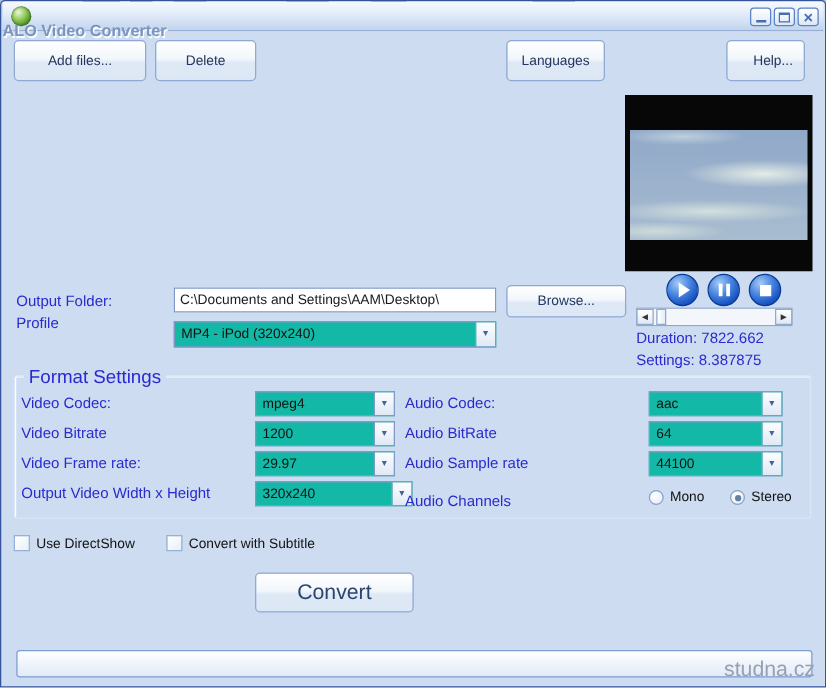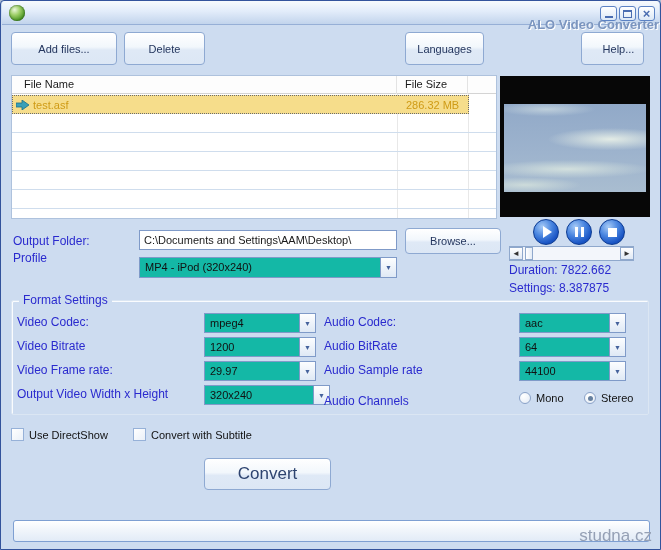--- a/index.html
+++ b/index.html
@@ -16,21 +16,21 @@
     position: absolute; left: 1px; right: 1px; top: 0; height: 24px;
     background: linear-gradient(180deg, #f7fafd 0%, #e2ecfa 45%, #c2d4ec 100%);
     border-bottom: 1px solid #96afd6; border-radius: 3px 3px 0 0;
   }
   #app-icon {
     position: absolute; left: 7px; top: 4px; width: 16px; height: 16px; border-radius: 50%;
     background: radial-gradient(circle at 35% 30%, #eaf6da 0%, #9ecf68 35%, #4f9727 70%, #2e6a16 100%);
     box-shadow: inset 0 0 2px #1d4a0e;
   }
   #title-text {
-    position: absolute; left: 0; right: 0; top: 4px; text-align: right;
+    position: absolute; left: 0; right: 0; top: 4px; text-align: left;
     font-size: 13px; font-weight: bold; color: #7b95bf; text-shadow: 1px 1px 0 #ffffff; margin-top: 12px;
   }
   .winbtn {
     position: absolute; top: 5px; width: 17px; height: 15px; border: 1px solid #5b82c4;
     border-radius: 3px; background: linear-gradient(180deg, #ffffff, #dce8f6);
     display: flex; align-items: center; justify-content: center;
     color: #4a6db1; font-size: 11px; line-height: 1;
   }
   #btn-min { right: 42px; } #btn-max { right: 23px; } #btn-close { right: 4px; }
   #btn-min .bar { width: 8px; height: 2px; background: #4a6db1; margin-top: 7px; }
@@ -117,21 +117,21 @@
     position: absolute; right: 0; top: 0; bottom: 0; width: 16px;
     background: linear-gradient(180deg, #fdfeff, #dfe9f5); border-left: 1px solid #7f9ac8;
     display: flex; align-items: center; justify-content: center; font-size: 7px; color: #44629c;
   }
 
   
   #format-group {
     position: absolute; left: 10px; top: 299px; width: 638px; height: 115px;
     border: 1px solid #dbe6f3; border-radius: 2px; box-shadow: inset 1px 1px 0 rgba(255,255,255,0.9);
   }
-  #format-title { position: absolute; left: 18px; top: 292px; background: #cddcf0; padding: 0 4px; font-size: 12px; color: #2a2ace; }
+  #format-title { position: absolute; left: 18px; top: 292px; background: #cddcf0; padding: 0 4px; font-size: 15px; color: #2a2ace; }
 
   
   .radio {
     width: 12px; height: 12px; border-radius: 50%; border: 1px solid #8aa2c8;
     background: radial-gradient(circle at 35% 30%, #ffffff, #e2eaf5); display: inline-block;
   }
   .radio.selected { position: relative; }
   .radio.selected::after {
     content: ""; position: absolute; left: 3px; top: 3px; width: 5px; height: 5px;
     border-radius: 50%; background: #66809f;
@@ -174,41 +174,20 @@
     <div class="winbtn" id="btn-close">
         <span class="x">×</span>
       </div>
   </div>
 
   <div class="btn" id="btn-addfiles">Add files...</div>
   <div class="btn" id="btn-delete">Delete</div>
   <div class="btn" id="btn-languages">Languages</div>
   <div class="btn" id="btn-help">Help...</div>
 
-  <div id="file-list">
-    <div id="list-header">
-      <div class="hdr-cell" id="hdr-name">File Name</div>
-      <div class="hdr-cell" id="hdr-size">File Size</div>
-    </div>
-    <div class="col-line" style="left:385px"></div>
-    <div class="col-line" style="left:456px"></div>
-    <div id="row-selected">
-      <svg id="file-arrow" width="13" height="10" viewBox="0 0 13 10">
-        <path d="M0,3 h6 v-3 l7,5 -7,5 v-3 h-6 z" fill="#3aa0b8" stroke="#1c7086" stroke-width="0.8"></path>
-      </svg>
-      <span class="cell-name">test.asf</span>
-      <span class="cell-size">286.32 MB</span>
-    </div>
-    <div class="empty-row" style="top:38px"></div>
-    <div class="empty-row" style="top:57px"></div>
-    <div class="empty-row" style="top:76px"></div>
-    <div class="empty-row" style="top:95px"></div>
-    <div class="empty-row" style="top:114px"></div>
-    <div class="empty-row" style="top:133px"></div>
-  </div>
 
   <div id="preview">
     <div id="preview-frame"></div>
   </div>
 
   <div class="pbtn" id="btn-play">
       <div id="play-glyph"></div>
     </div>
   <div class="pbtn" id="btn-pause">
       <div class="pause-bar"></div>

